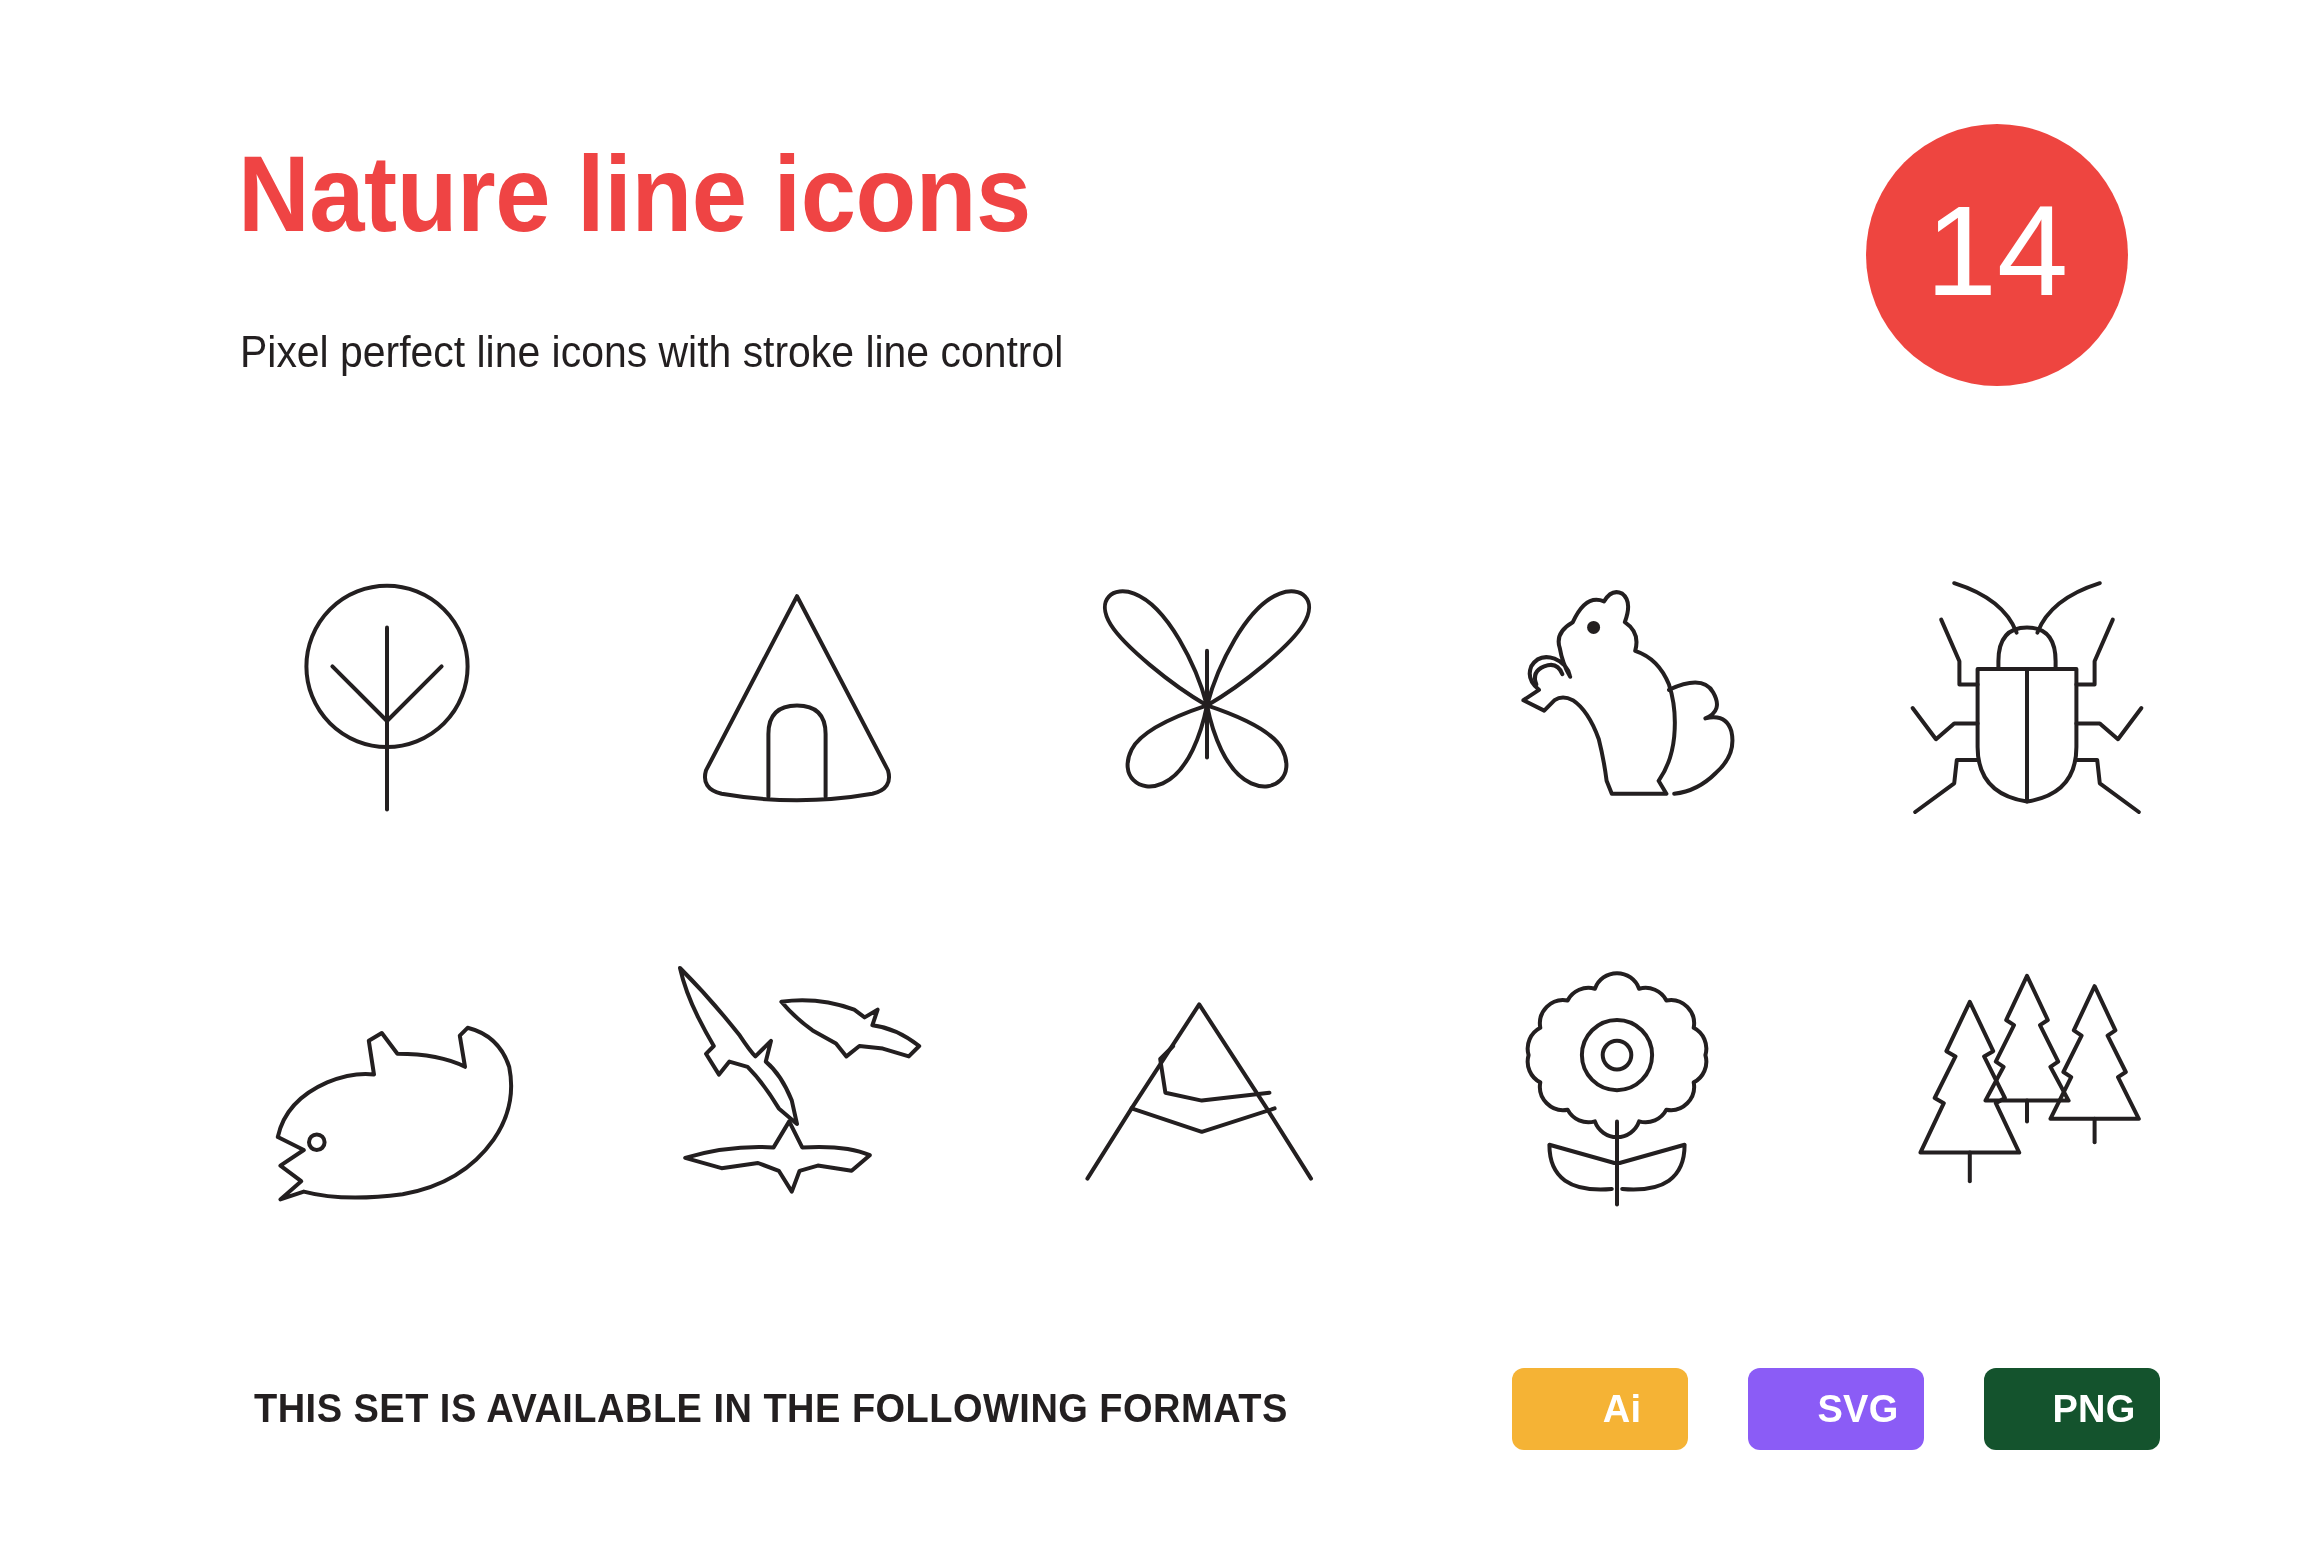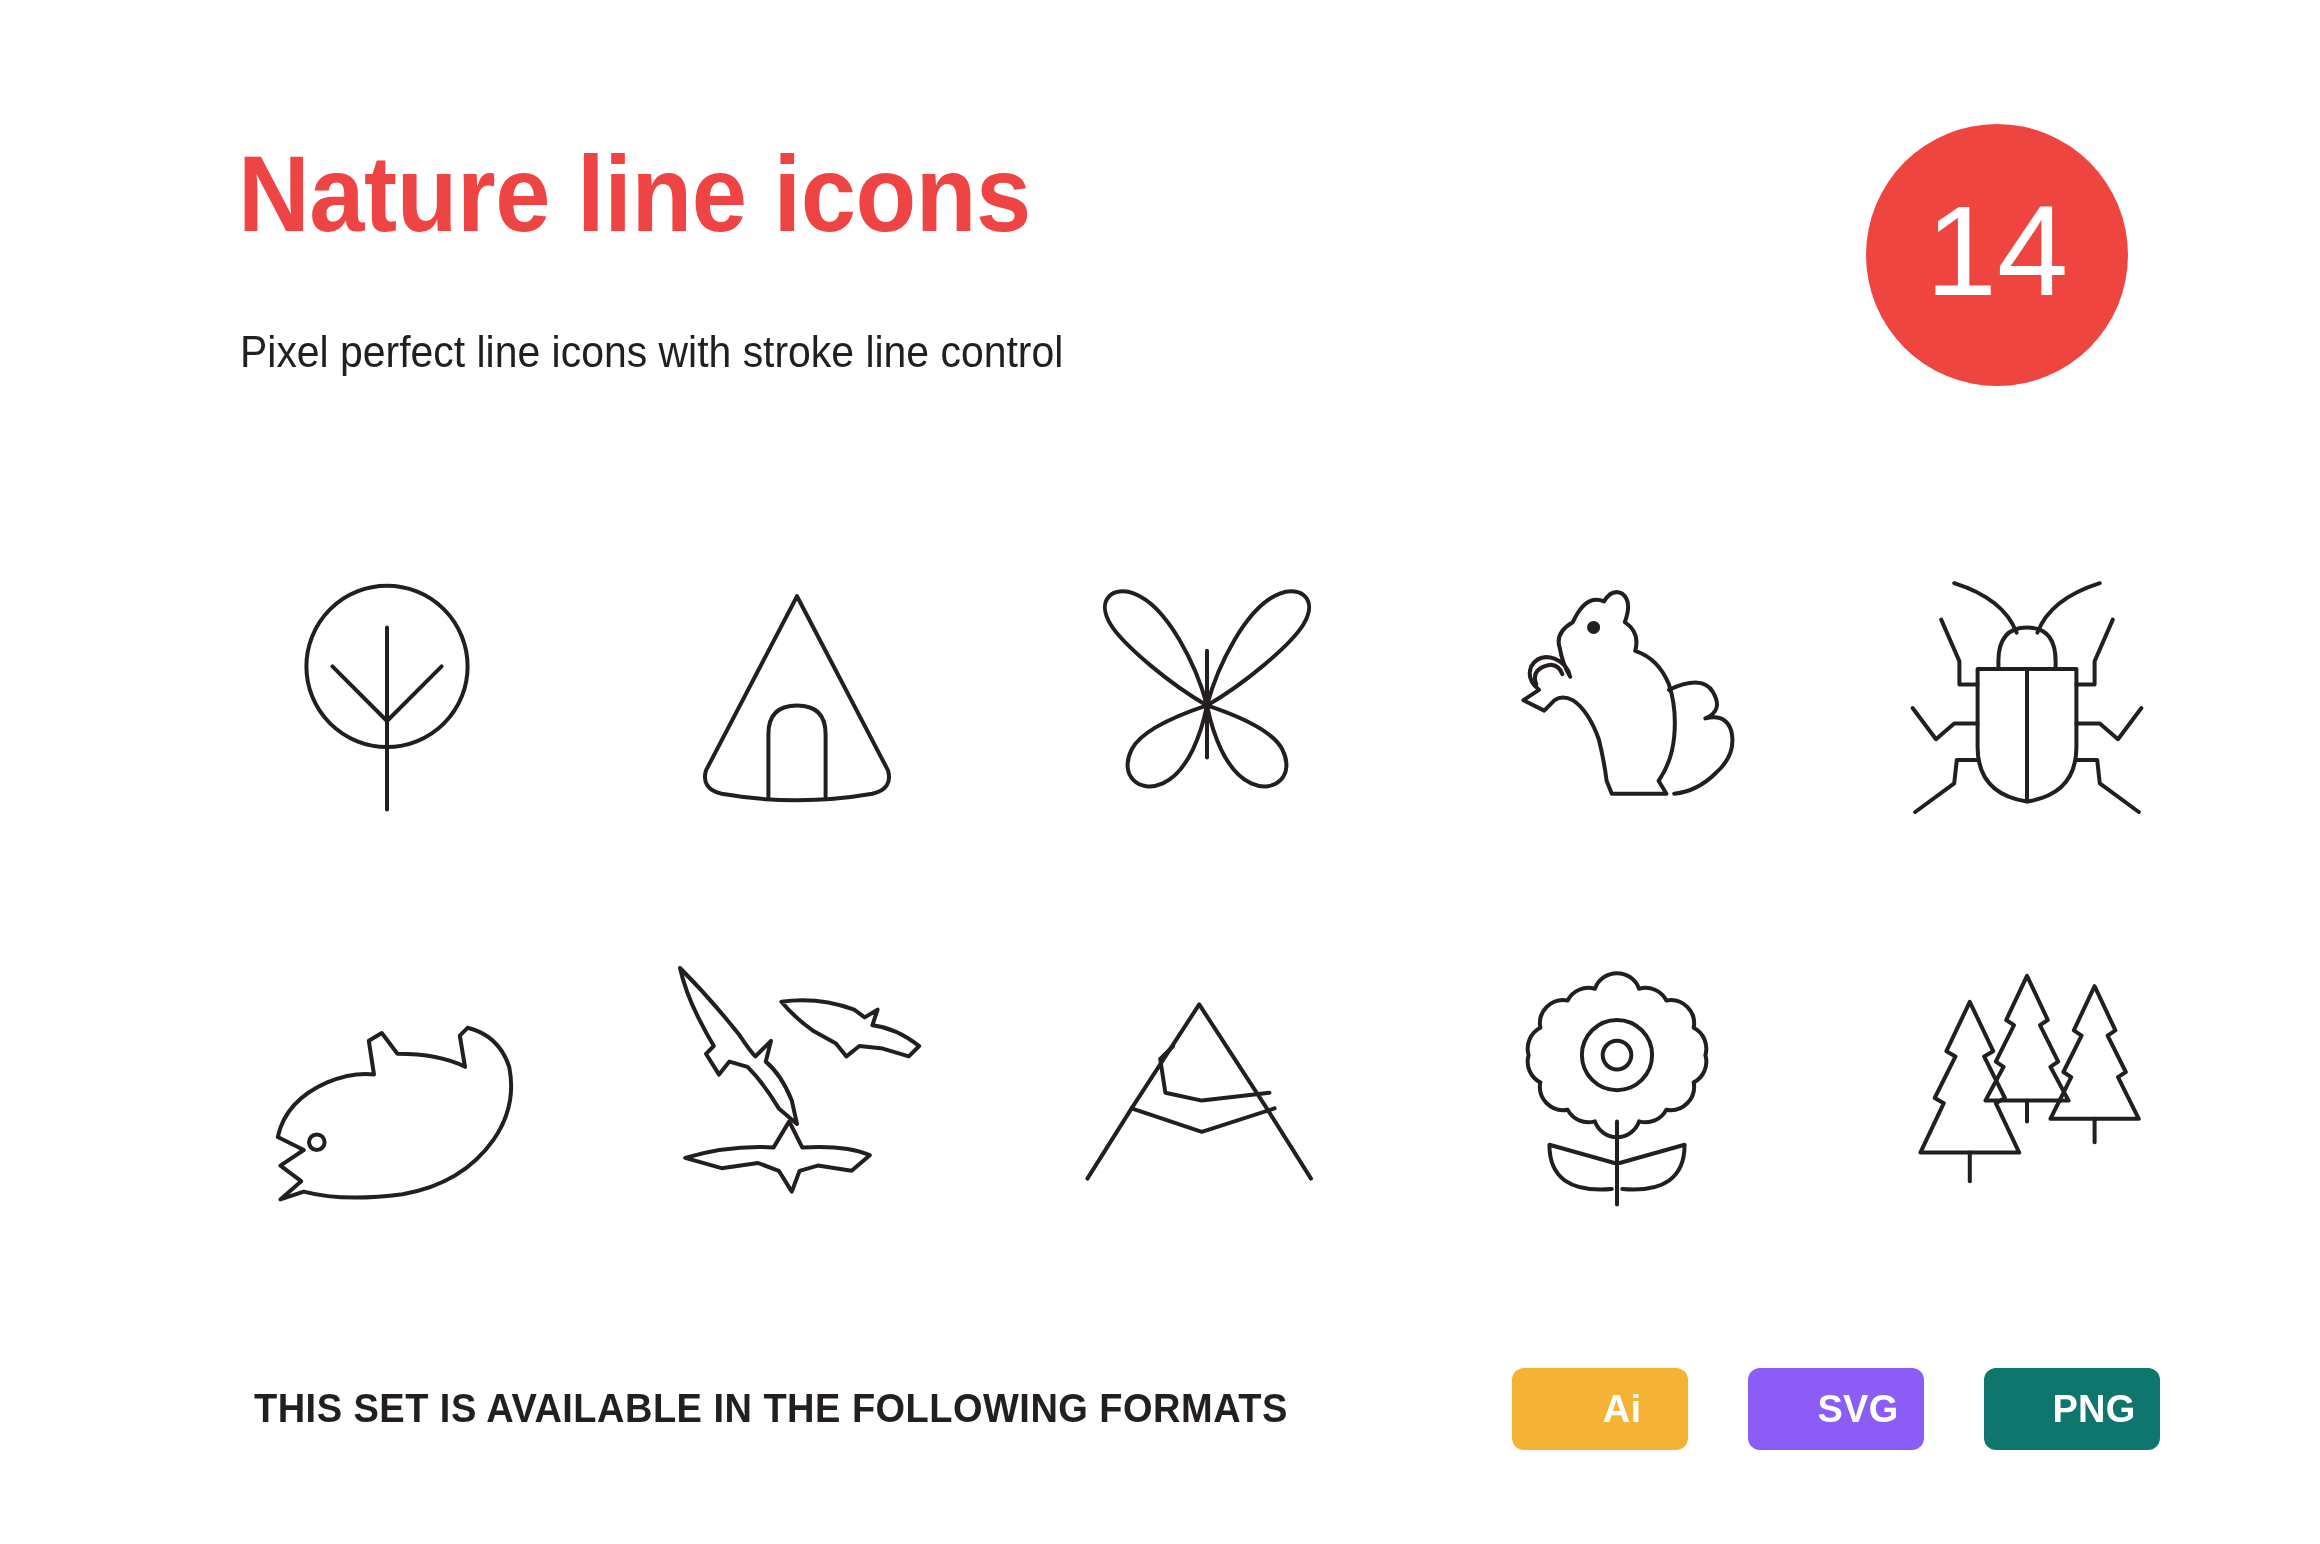--- a/index.html
+++ b/index.html
@@ -304,19 +304,19 @@
 
     <div class="footer-text">THIS SET IS AVAILABLE IN THE FOLLOWING FORMATS</div>
 
     <div class="format-badges">
       <div class="format-badge" style="background: rgb(245, 179, 53);">
         <span>Ai</span>
       </div>
       <div class="format-badge" style="background: #8b5cf6;">
         <span>SVG</span>
       </div>
-      <div class="format-badge" style="background: #0f766e;">
+      <div class="format-badge" style="background: #14532d;">
         <span>PNG</span>
       </div>
     </div>
   </div>
 
 </div>
 
 </body></html>

